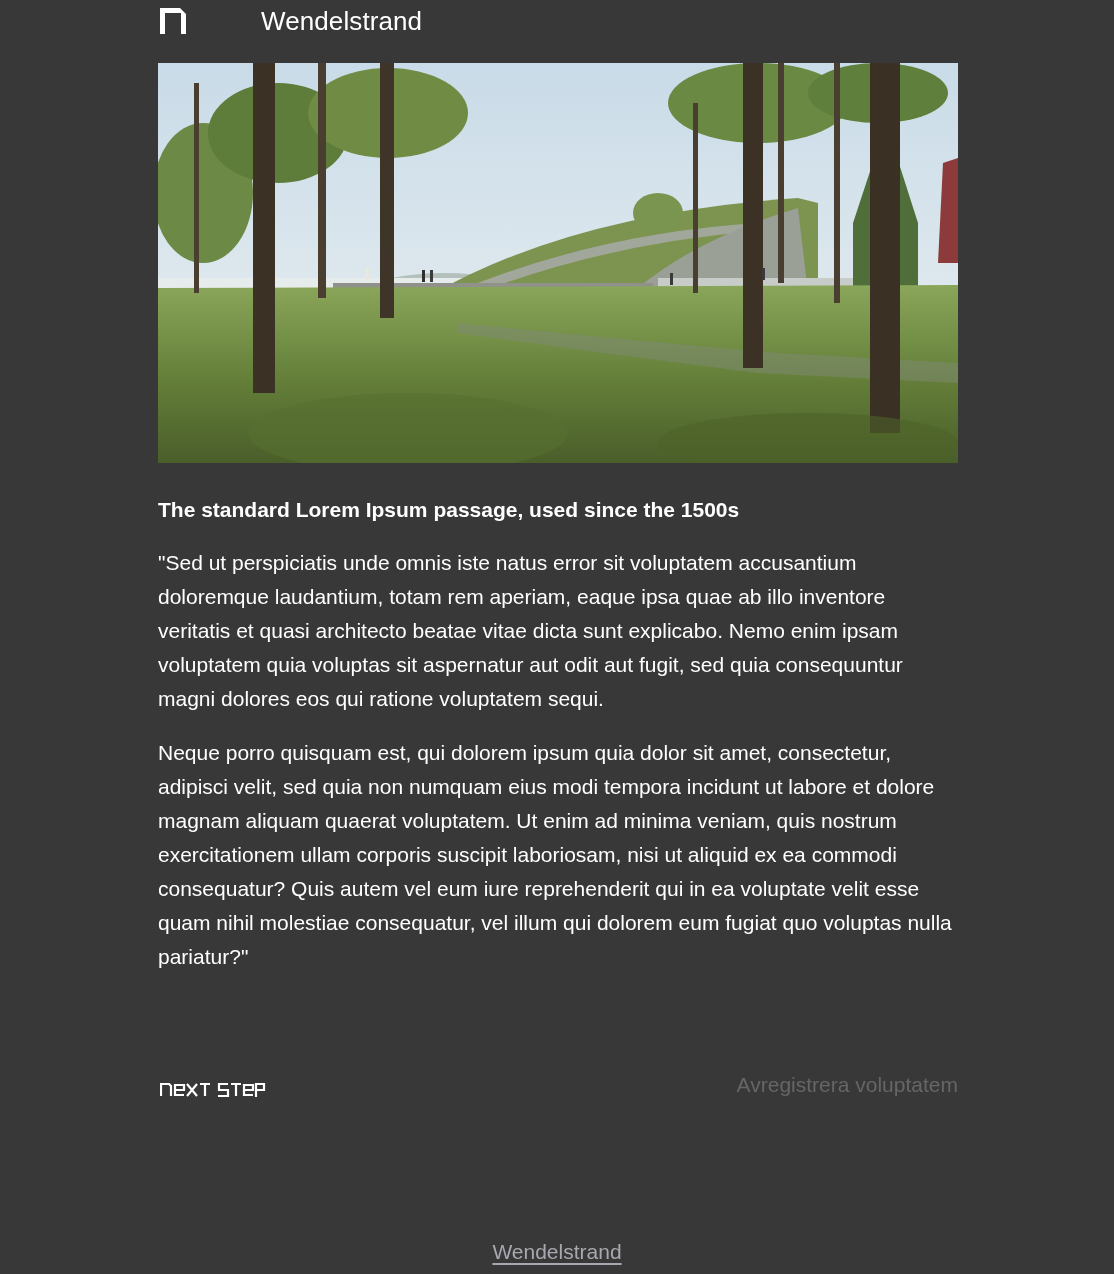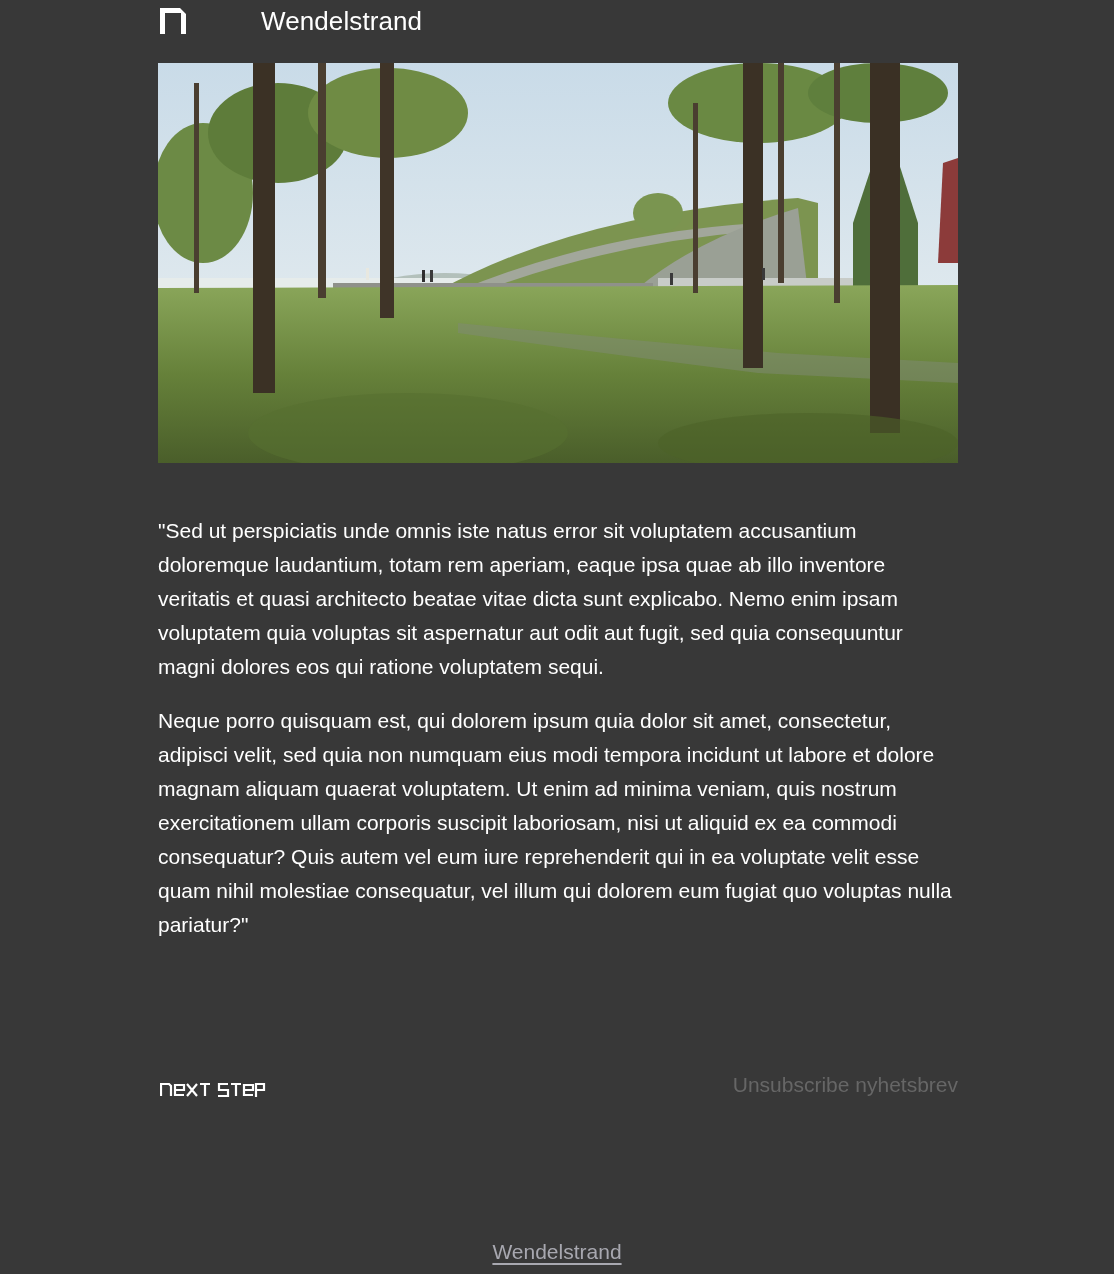--- a/index.html
+++ b/index.html
@@ -87,20 +87,21 @@
       <rect x="272" y="207" width="3" height="12" fill="#3a3a3a"></rect>
       <rect x="512" y="210" width="3" height="12" fill="#3a3a3a"></rect>
       <rect x="604" y="205" width="3" height="12" fill="#3a3a3a"></rect>
 
       <ellipse cx="250" cy="370" rx="160" ry="40" fill="#566f30" opacity="0.6"></ellipse>
       <ellipse cx="650" cy="380" rx="150" ry="30" fill="#4d6328" opacity="0.6"></ellipse>
     </svg>
   </div>
 
   <div class="article">
+    <h2 class="headline">The standard Lorem Ipsum passage, used since the 1500s</h2>
     <p class="para">"Sed ut perspiciatis unde omnis iste natus error sit voluptatem accusantium doloremque laudantium, totam rem aperiam, eaque ipsa quae ab illo inventore veritatis et quasi architecto beatae vitae dicta sunt explicabo. Nemo enim ipsam voluptatem quia voluptas sit aspernatur aut odit aut fugit, sed quia consequuntur magni dolores eos qui ratione voluptatem sequi.</p>
     <p class="para">Neque porro quisquam est, qui dolorem ipsum quia dolor sit amet, consectetur, adipisci velit, sed quia non numquam eius modi tempora incidunt ut labore et dolore magnam aliquam quaerat voluptatem. Ut enim ad minima veniam, quis nostrum exercitationem ullam corporis suscipit laboriosam, nisi ut aliquid ex ea commodi consequatur? Quis autem vel eum iure reprehenderit qui in ea voluptate velit esse quam nihil molestiae consequatur, vel illum qui dolorem eum fugiat quo voluptas nulla pariatur?"</p>
   </div>
 
   <svg class="footer-brand" width="106" height="18" viewBox="0 0 106 18">
     <g fill="none" stroke="#ffffff" stroke-width="2.2">
 
       <path d="M1 16 V4 H9 L11 6 V16"></path>
 
       <path d="M24 15 H15 V5 H24 V10 H15"></path>
@@ -112,19 +113,19 @@
       <path d="M68 4 H59 V10 H68 V16 H58"></path>
 
       <path d="M71 4 H81 M76 4 V16"></path>
 
       <path d="M93 15 H84 V5 H93 V10 H84"></path>
 
       <path d="M96 17 V4 H104 V10 H96"></path>
     </g>
   </svg>
 
-  <a class="unsub-sv" href="#">Unsubscribe nyhetsbrev</a>
+  <a class="unsub-sv" href="#">Avregistrera voluptatem</a>
 
 </div>
 
 <div class="unsubscribe">
   <a href="#">Wendelstrand</a>
 </div>
 
 </body></html>

